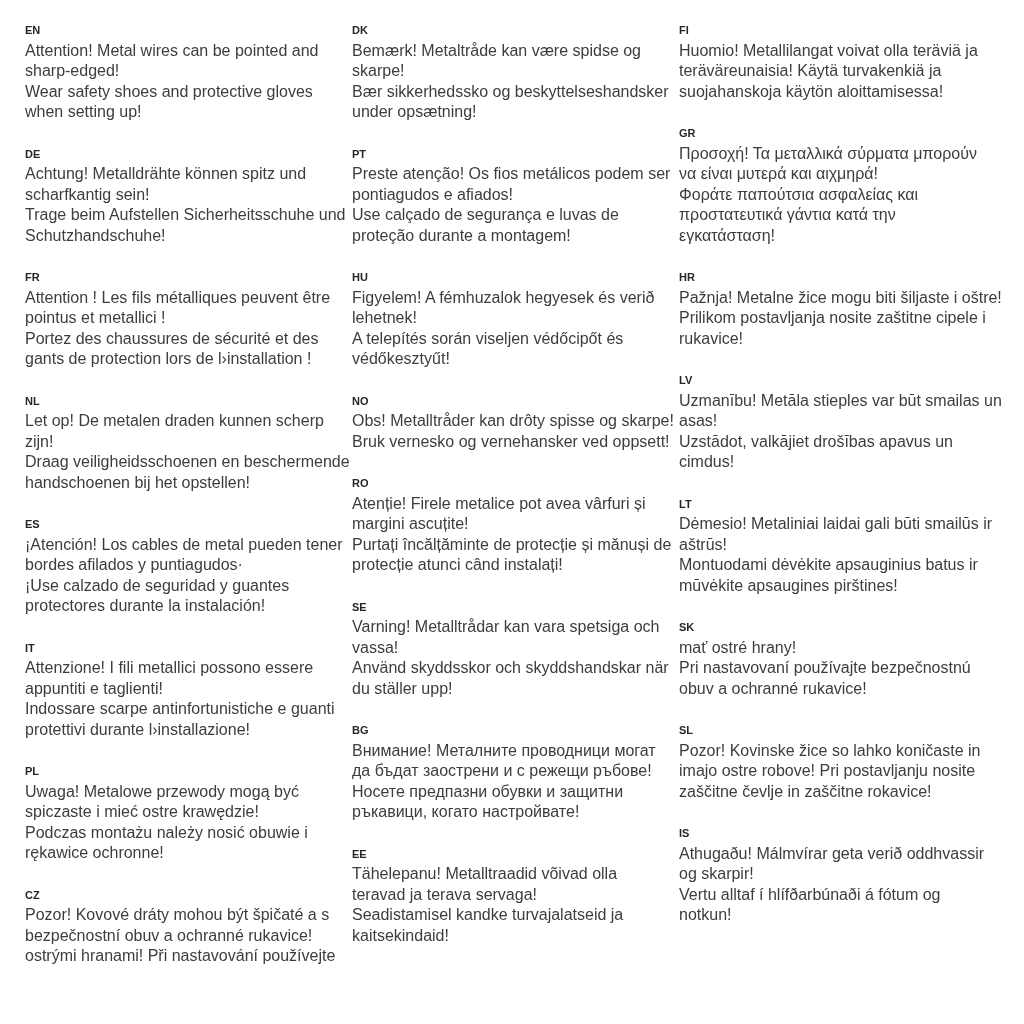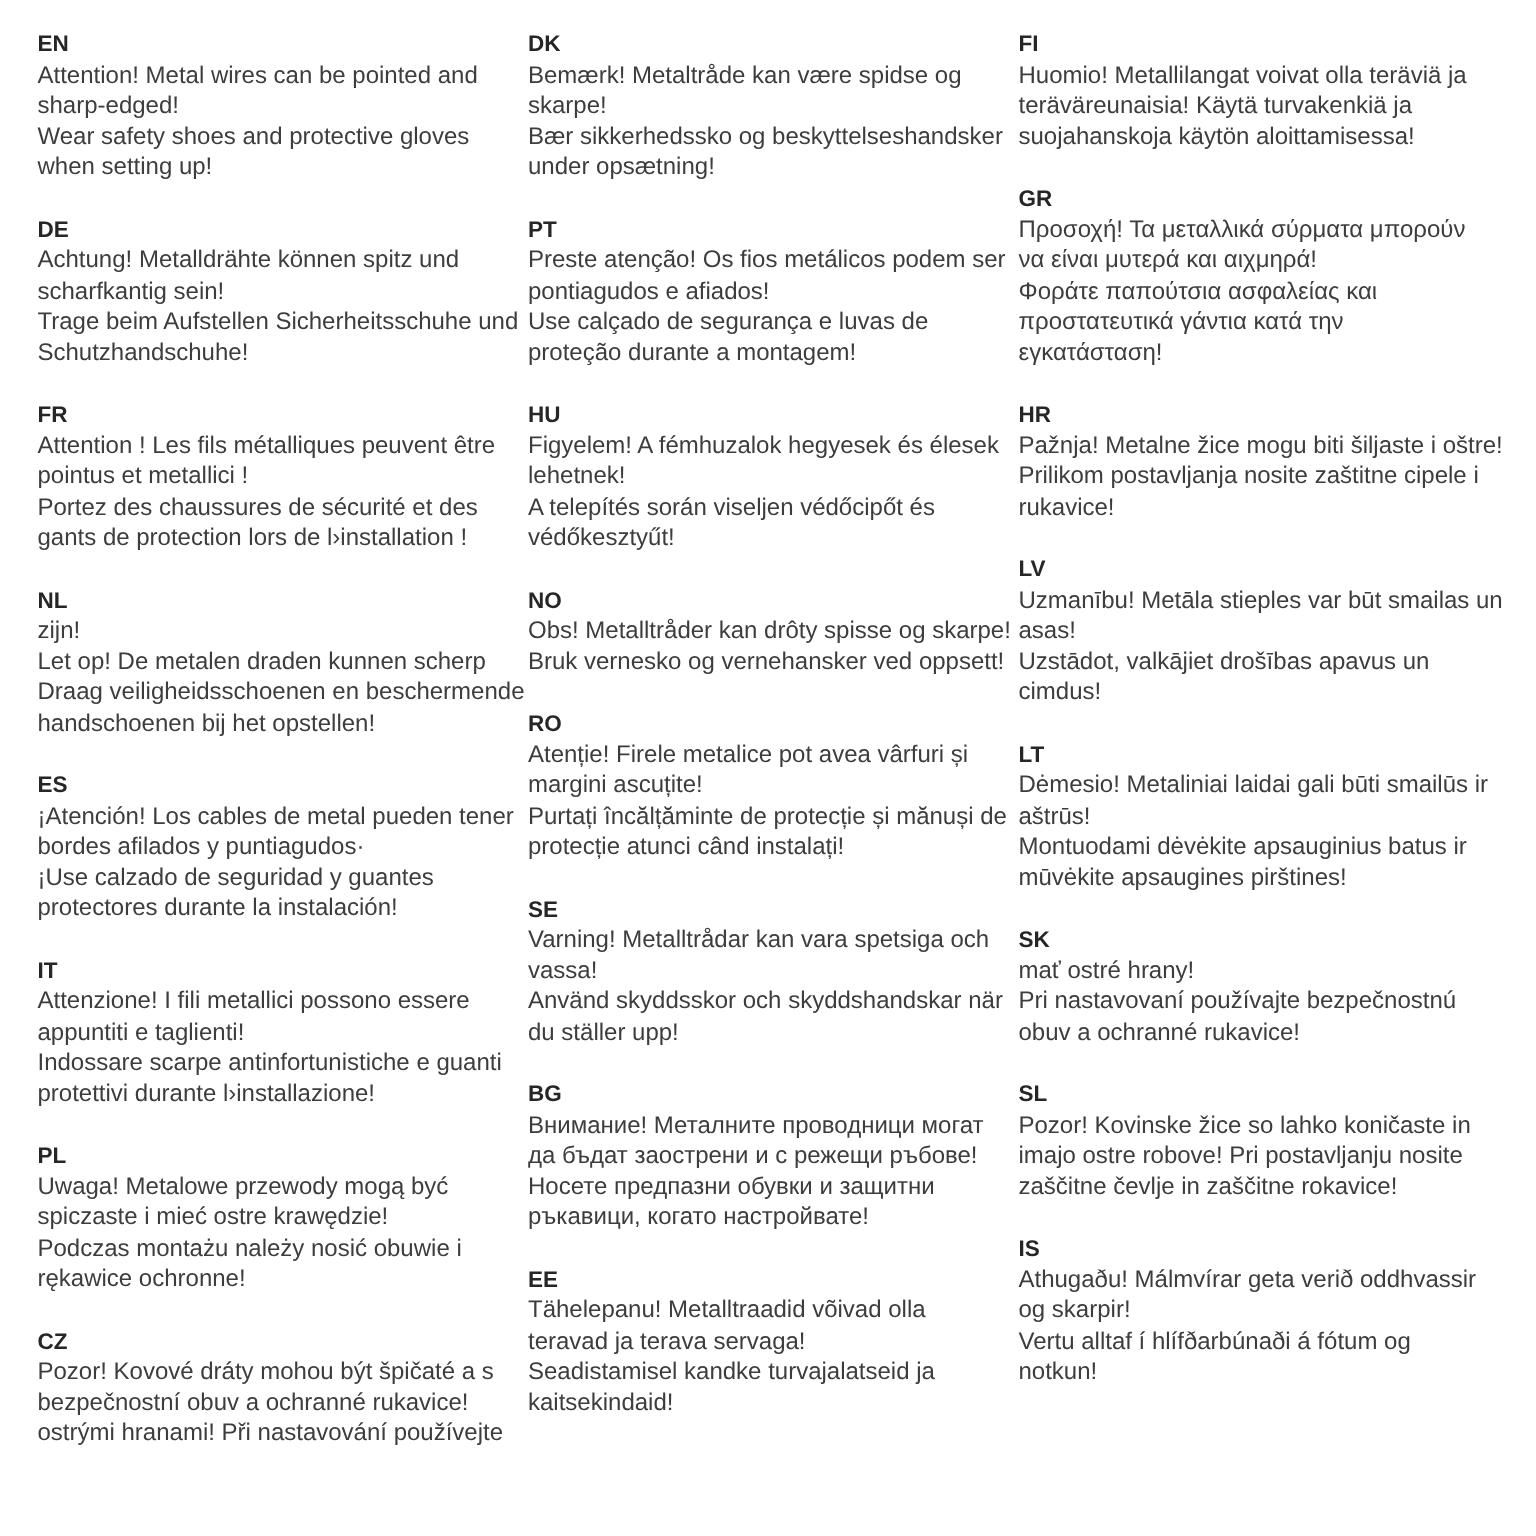--- a/index.html
+++ b/index.html
@@ -25,21 +25,21 @@
     width: 313px;
   }
   .col-wide {
     width: 330px;
   }
   .lang-section {
     margin: 0 0 21px 0;
   }
   .lang-code {
     margin: 0;
-    font-size: 15px;
+    font-size: 11px;
     font-weight: bold;
     line-height: 20.5px;
     color: #262626;
   }
   .line {
     font-size: 16px;
     line-height: 20.5px;
     white-space: nowrap;
     color: #3d3d3d;
   }
@@ -65,22 +65,22 @@
       </section>
       <section class="lang-section">
         <h2 class="lang-code">FR</h2>
         <div class="line">Attention ! Les fils métalliques peuvent être</div>
         <div class="line">pointus et metallici !</div>
         <div class="line">Portez des chaussures de sécurité et des</div>
         <div class="line">gants de protection lors de l›installation !</div>
       </section>
       <section class="lang-section">
         <h2 class="lang-code">NL</h2>
+        <div class="line">Let op! De metalen draden kunnen scherp</div>
         <div class="line">zijn!</div>
-        <div class="line">Let op! De metalen draden kunnen scherp</div>
         <div class="line">Draag veiligheidsschoenen en beschermende</div>
         <div class="line">handschoenen bij het opstellen!</div>
       </section>
       <section class="lang-section">
         <h2 class="lang-code">ES</h2>
         <div class="line">¡Atención! Los cables de metal pueden tener</div>
         <div class="line">bordes afilados y puntiagudos·</div>
         <div class="line">¡Use calzado de seguridad y guantes</div>
         <div class="line">protectores durante la instalación!</div>
       </section>
@@ -115,21 +115,21 @@
       </section>
       <section class="lang-section">
         <h2 class="lang-code">PT</h2>
         <div class="line">Preste atenção! Os fios metálicos podem ser</div>
         <div class="line">pontiagudos e afiados!</div>
         <div class="line">Use calçado de segurança e luvas de</div>
         <div class="line">proteção durante a montagem!</div>
       </section>
       <section class="lang-section">
         <h2 class="lang-code">HU</h2>
-        <div class="line">Figyelem! A fémhuzalok hegyesek és élesek</div>
+        <div class="line">Figyelem! A fémhuzalok hegyesek és verið</div>
         <div class="line">lehetnek!</div>
         <div class="line">A telepítés során viseljen védőcipőt és</div>
         <div class="line">védőkesztyűt!</div>
       </section>
       <section class="lang-section">
         <h2 class="lang-code">NO</h2>
         <div class="line">Obs! Metalltråder kan drôty spisse og skarpe!</div>
         <div class="line">Bruk vernesko og vernehansker ved oppsett!</div>
       </section>
       <section class="lang-section">

